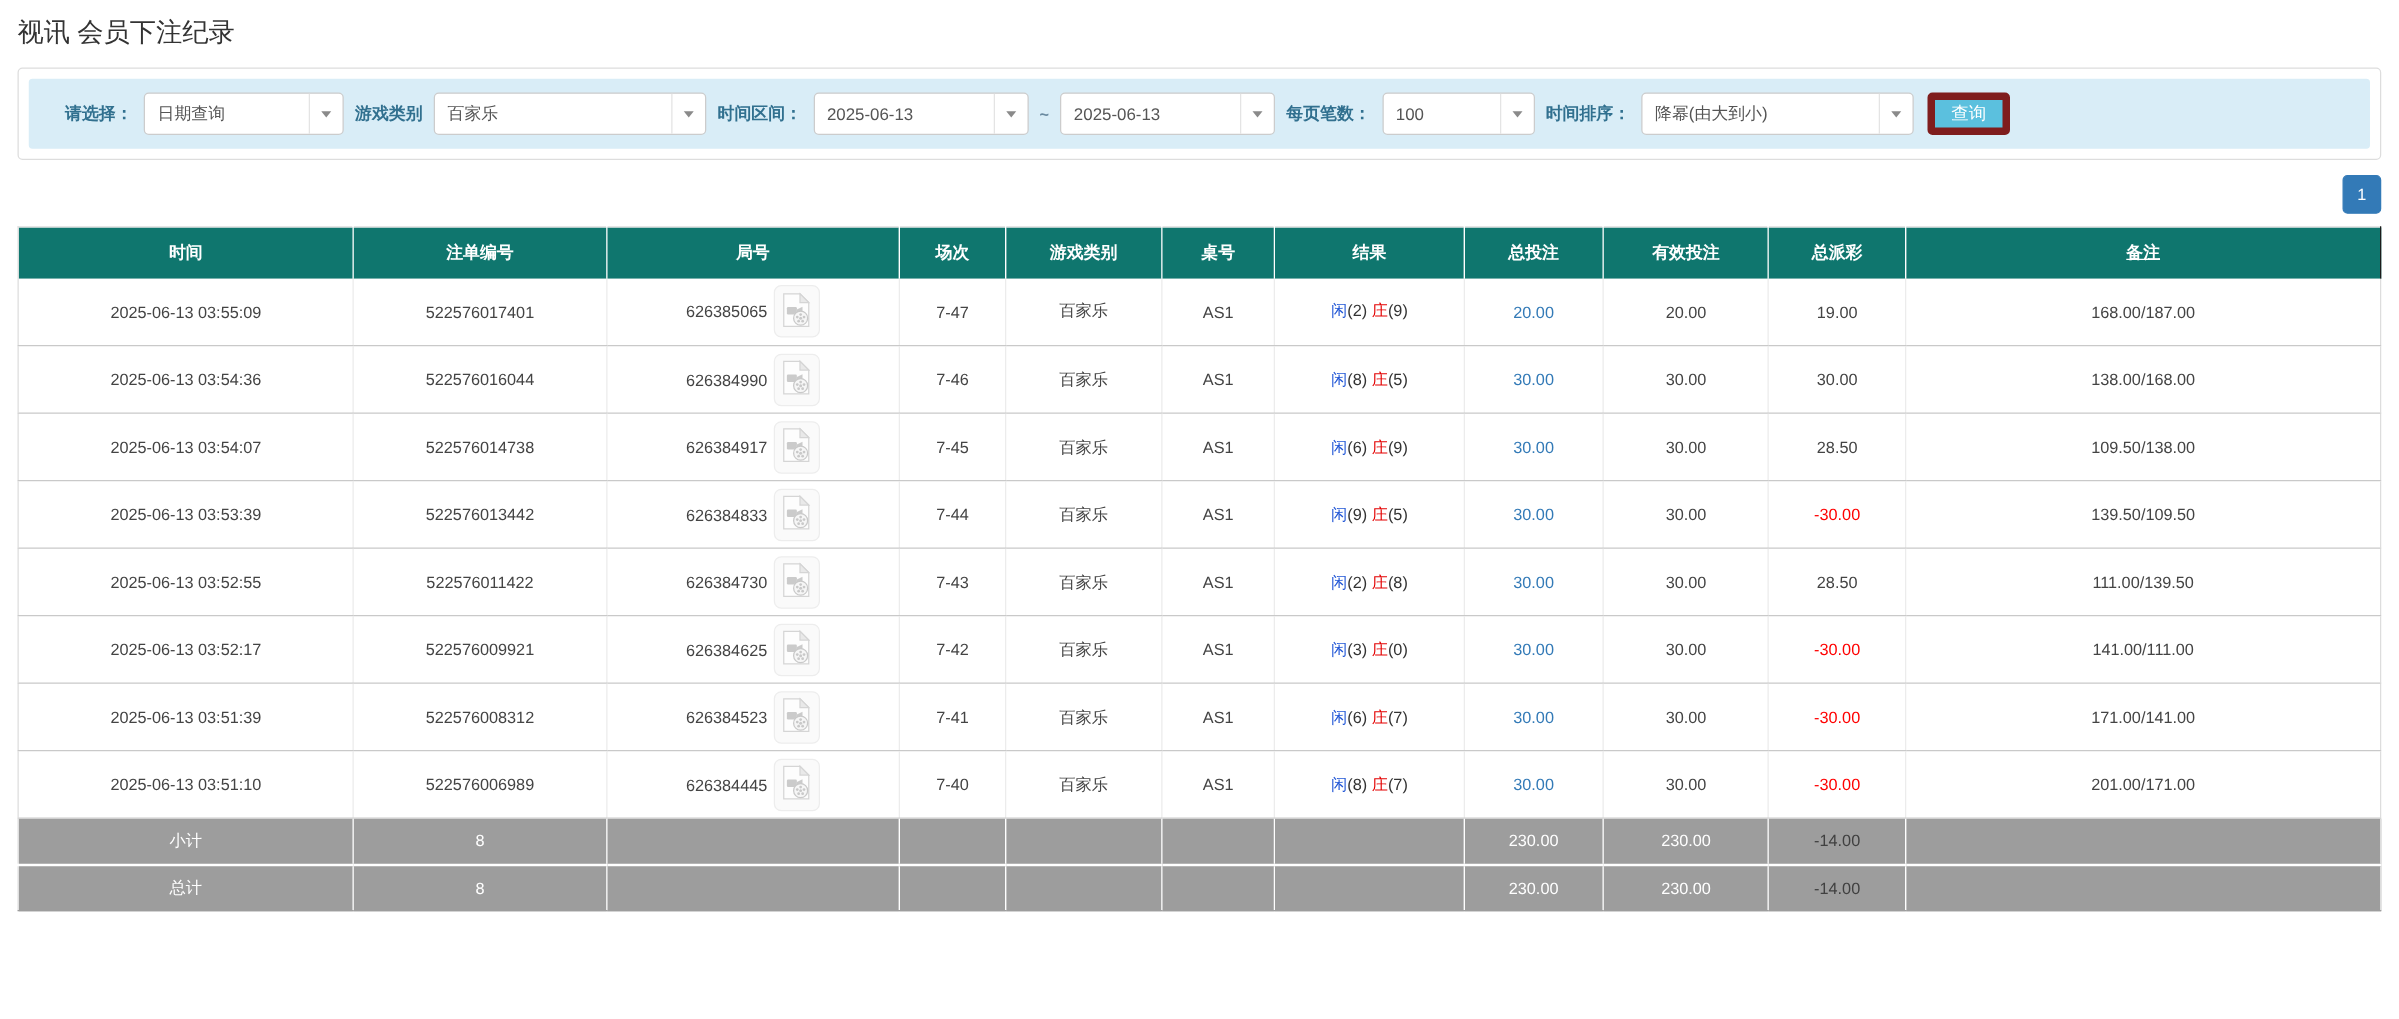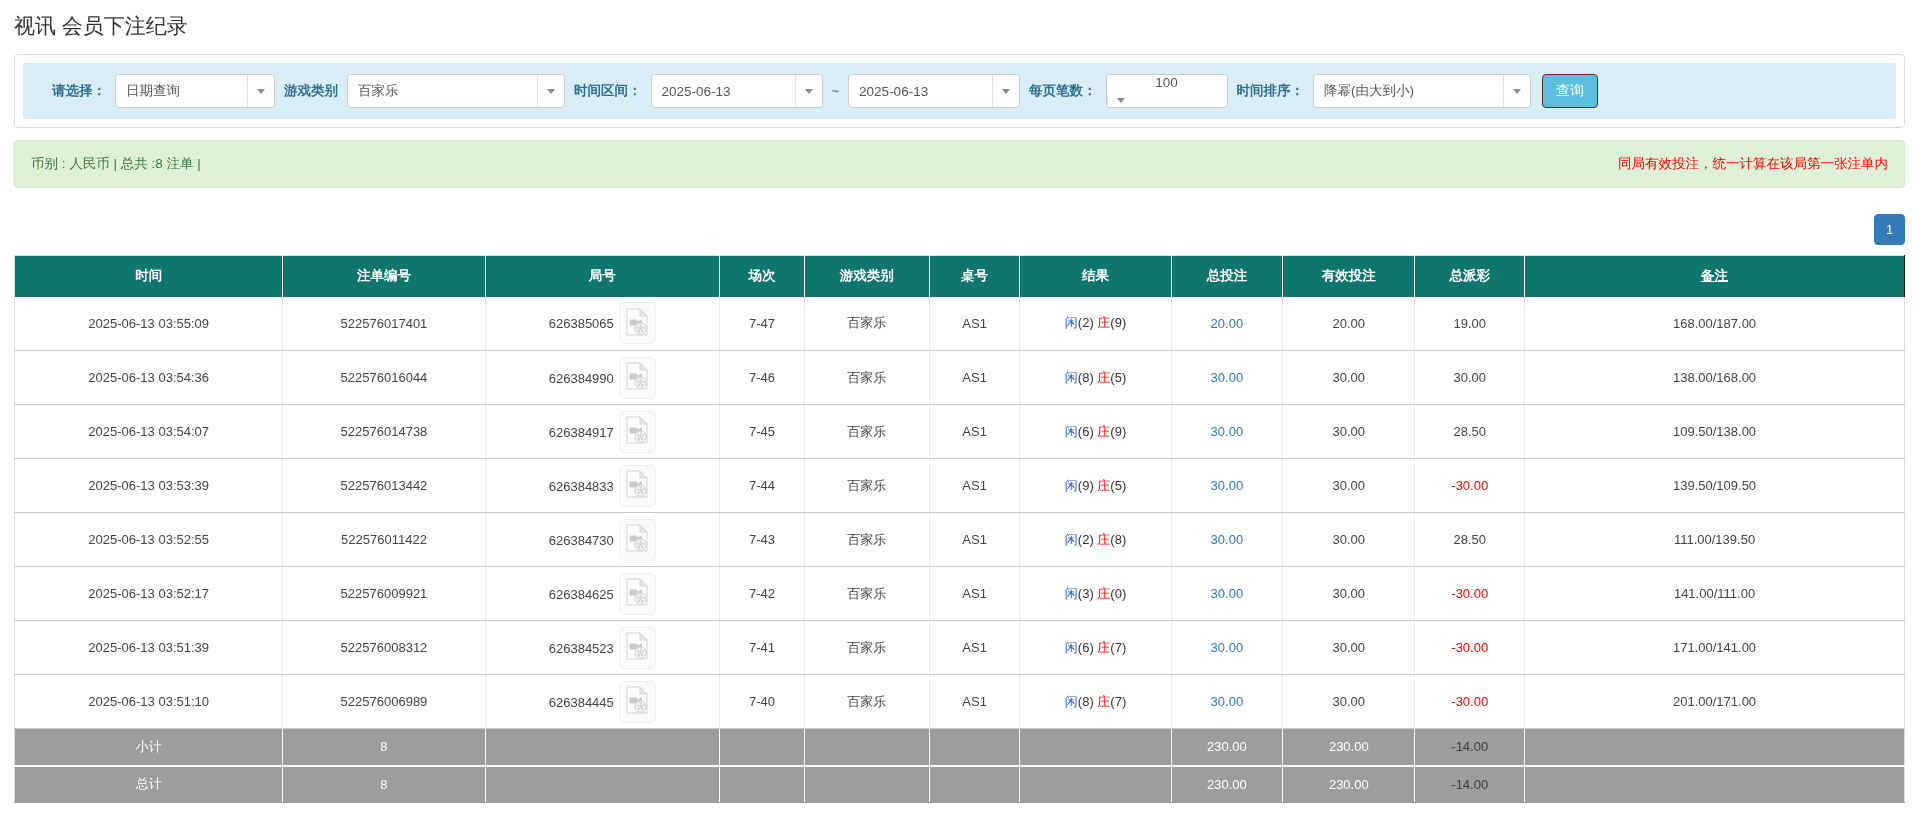--- a/index.html
+++ b/index.html
@@ -27,24 +27,24 @@
   }
   .sel-value { padding: 0 10px; flex: 1; color: #555; font-size: 13.5px; white-space: nowrap; overflow: hidden; }
   .caret-box {
     width: 27px; align-self: stretch; display: flex; align-items: center; justify-content: center;
     border-left: 1px solid #e4e4e4;
   }
   .caret { width: 0; height: 0; border: 4px solid transparent; border-top: 5px solid #8a8a8a; margin-top: 4px; }
   .w-qtype { width: 160px; }
   .w-game  { width: 218px; }
   .w-date  { width: 172px; }
-  .w-size  { width: 122px; flex-direction: column; }
+  .w-size  { width: 122px; }
   .w-sort  { width: 218px; align-items: center; }
   .btn-search {
-    background: #5bc0de; border: 1px solid #7f1d1d; color: #fff; border-radius: 4px;
+    background: #5bc0de; border: 6px solid #7f1d1d; color: #fff; border-radius: 4px;
     height: 34px; padding: 0 13px; font-size: 14px; cursor: pointer; margin-left: 2px;
     font-family: inherit;
   }
 
   
   .alert-green {
     background: #dff0d8; border: 1px solid #d6e9c6; border-radius: 4px;
     color: #3c763d; padding: 14px 16px; display: flex; justify-content: space-between;
     align-items: center; margin-bottom: 26px; font-size: 13.5px;
   }
@@ -147,24 +147,20 @@
         <span class="sel-value">降幂(由大到小)</span>
         <span class="caret-box">
             <span class="caret"></span>
           </span>
       </div>
 
       <button class="btn-search">查询</button>
     </div>
   </div>
 
-  <div class="alert-green">
-    <span class="sum-left">币别 : 人民币 | 总共 :8 注单 |</span>
-    <span class="sum-right">同局有效投注，统一计算在该局第一张注单内</span>
-  </div>
 
   <div class="pagination" id="pagination">
       <button class="page-btn">1</button>
     </div>
 
   <table>
     <colgroup>
       <col class="c1">
         <col class="c2">
         <col class="c3">

